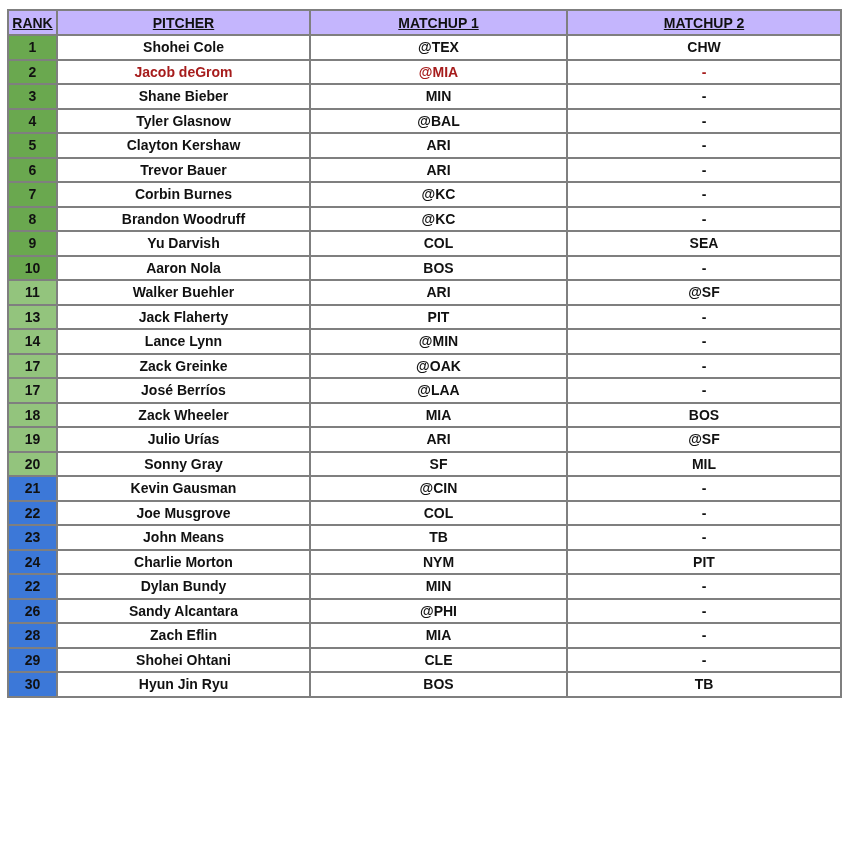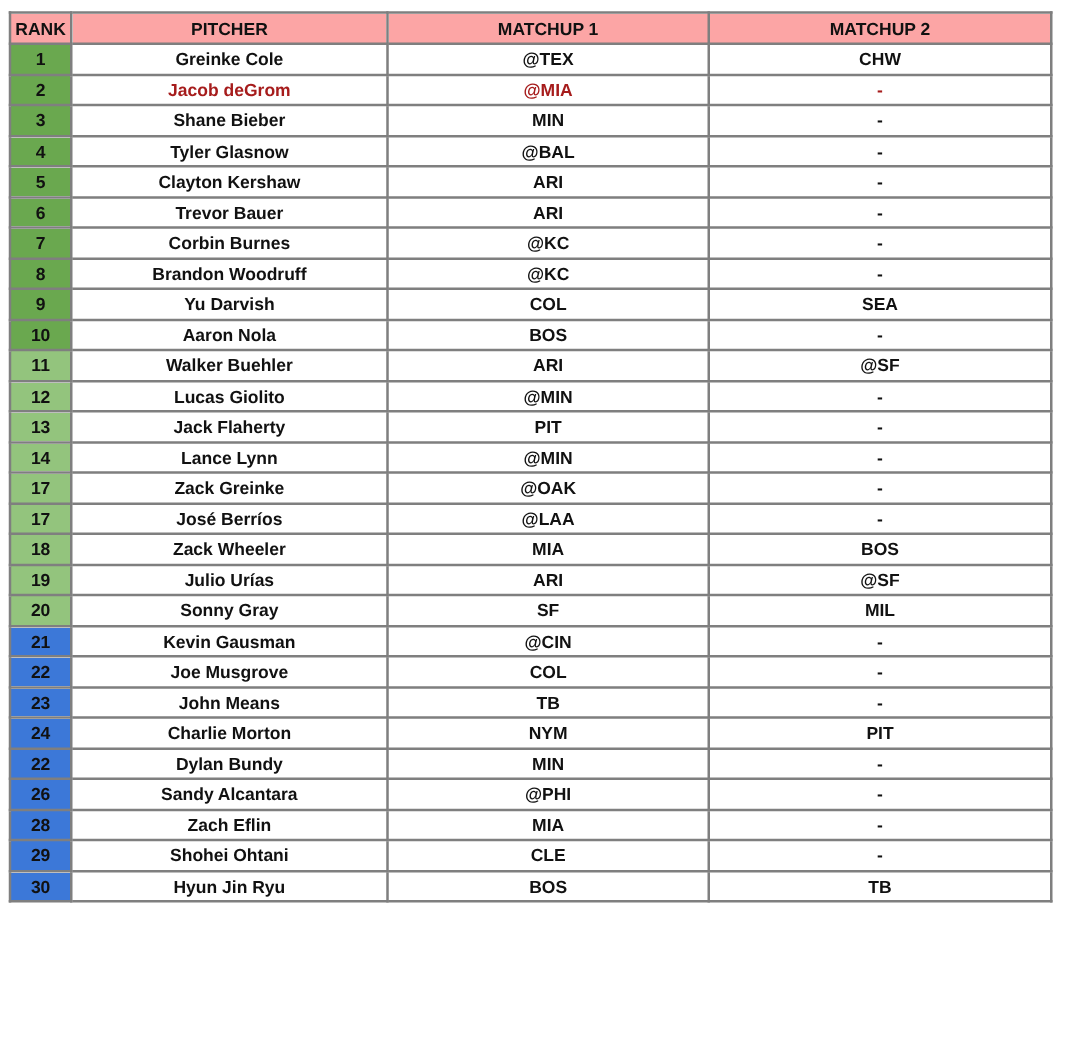--- a/index.html
+++ b/index.html
@@ -10,21 +10,21 @@
     font-family: "Liberation Sans", "DejaVu Sans", sans-serif;
     font-weight: bold; font-size: 14px; color: #111111;
     table-layout: fixed;
   }
   .sheet th, .sheet td {
     border: 2px solid #7f7f7f;
     text-align: center; vertical-align: middle;
     padding: 0; height: 22.5px; line-height: 22px;
     white-space: nowrap; overflow: hidden;
   }
-  .sheet th { background: #fca5a5; height: 23px; }
+  .sheet th { background: #c4b5fd; height: 23px; text-decoration: underline; }
   .col-rank { width: 49px; }
   .col-pitcher { width: 253px; }
   .col-m1 { width: 257px; }
   .col-m2 { width: 274px; }
   .sheet td { background: #ffffff; }
   .tier-1 td.rank { background: #6aa84f; }
   .tier-2 td.rank { background: #93c47d; margin-top: 15px; }
   .tier-3 td.rank { background: #3c78d8; text-align: center; }
   tr.highlight td.pitcher, tr.highlight td.m1, tr.highlight td.m2 { color: #a61c1c; }
 </style>
@@ -42,21 +42,21 @@
     <tr>
       <th>RANK</th>
       <th>PITCHER</th>
       <th>MATCHUP 1</th>
       <th>MATCHUP 2</th>
     </tr>
   </thead>
   <tbody id="rows">
       <tr class="tier-1">
         <td class="rank">1</td>
-        <td class="pitcher">Greinke Cole</td>
+        <td class="pitcher">Shohei Cole</td>
         <td class="m1">@TEX</td>
         <td class="m2">CHW</td>
       </tr>
       <tr class="tier-1 highlight">
         <td class="rank">2</td>
         <td class="pitcher">Jacob deGrom</td>
         <td class="m1">@MIA</td>
         <td class="m2">-</td>
       </tr>
       <tr class="tier-1">
@@ -107,26 +107,20 @@
         <td class="m1">BOS</td>
         <td class="m2">-</td>
       </tr>
       <tr class="tier-2">
         <td class="rank">11</td>
         <td class="pitcher">Walker Buehler</td>
         <td class="m1">ARI</td>
         <td class="m2">@SF</td>
       </tr>
       <tr class="tier-2">
-        <td class="rank">12</td>
-        <td class="pitcher">Lucas Giolito</td>
-        <td class="m1">@MIN</td>
-        <td class="m2">-</td>
-      </tr>
-      <tr class="tier-2">
         <td class="rank">13</td>
         <td class="pitcher">Jack Flaherty</td>
         <td class="m1">PIT</td>
         <td class="m2">-</td>
       </tr>
       <tr class="tier-2">
         <td class="rank">14</td>
         <td class="pitcher">Lance Lynn</td>
         <td class="m1">@MIN</td>
         <td class="m2">-</td>

